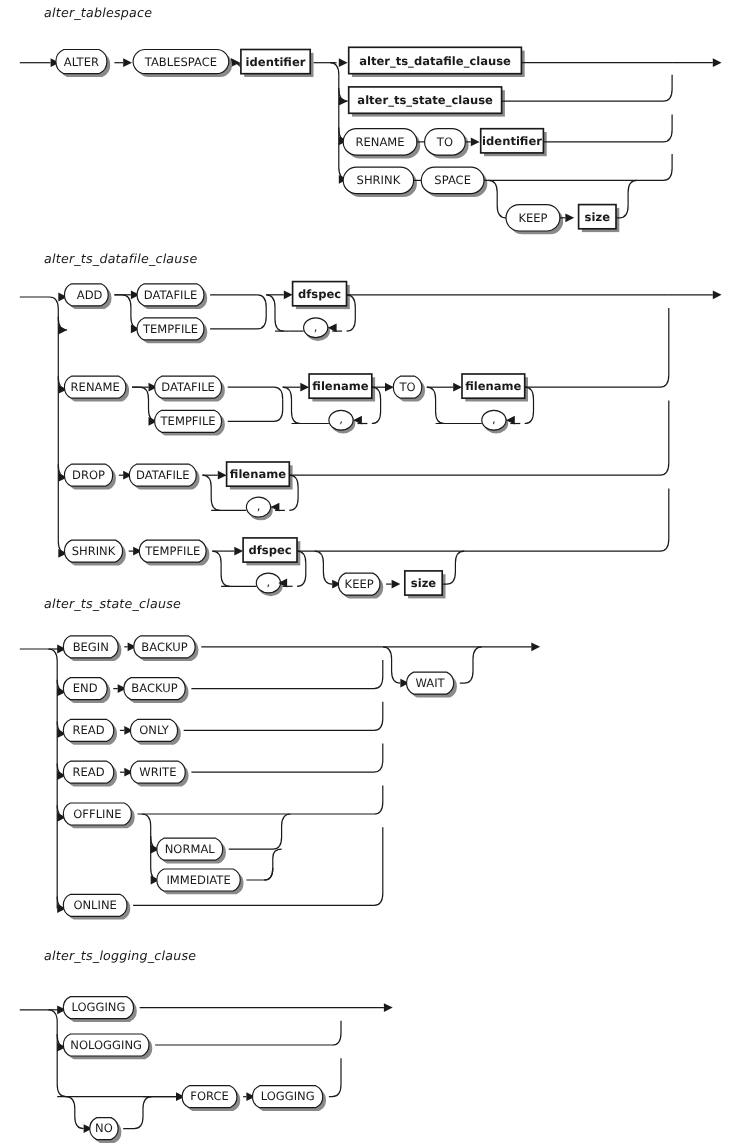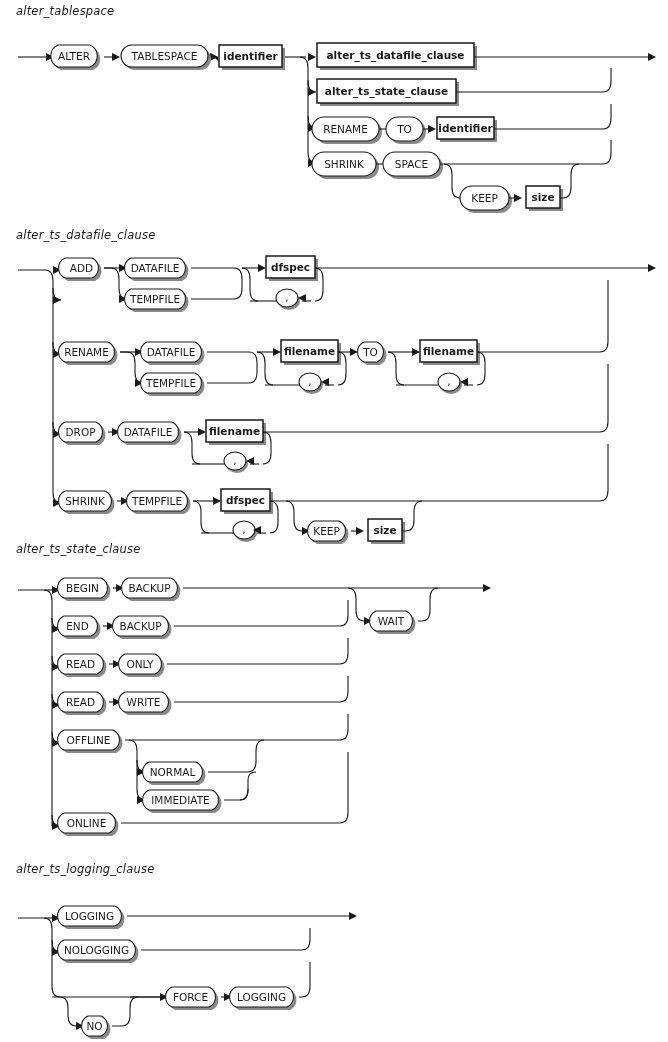--- a/index.html
+++ b/index.html
@@ -16,20 +16,21 @@
     overflow: hidden;
   }
   .diagram-title {
     position: absolute;
     font-family: "DejaVu Sans", "Liberation Sans", sans-serif;
     font-style: italic;
     font-size: 11.5px;
     color: #1a1a1a;
     letter-spacing: 0.2px;
     white-space: nowrap;
+    margin-left: 24px;
   }
   svg.rr {
     position: absolute;
     left: 0;
     overflow: visible;
   }
   svg.rr .line {
     fill: none;
     stroke: #1a1a1a;
     stroke-width: 1.1;

